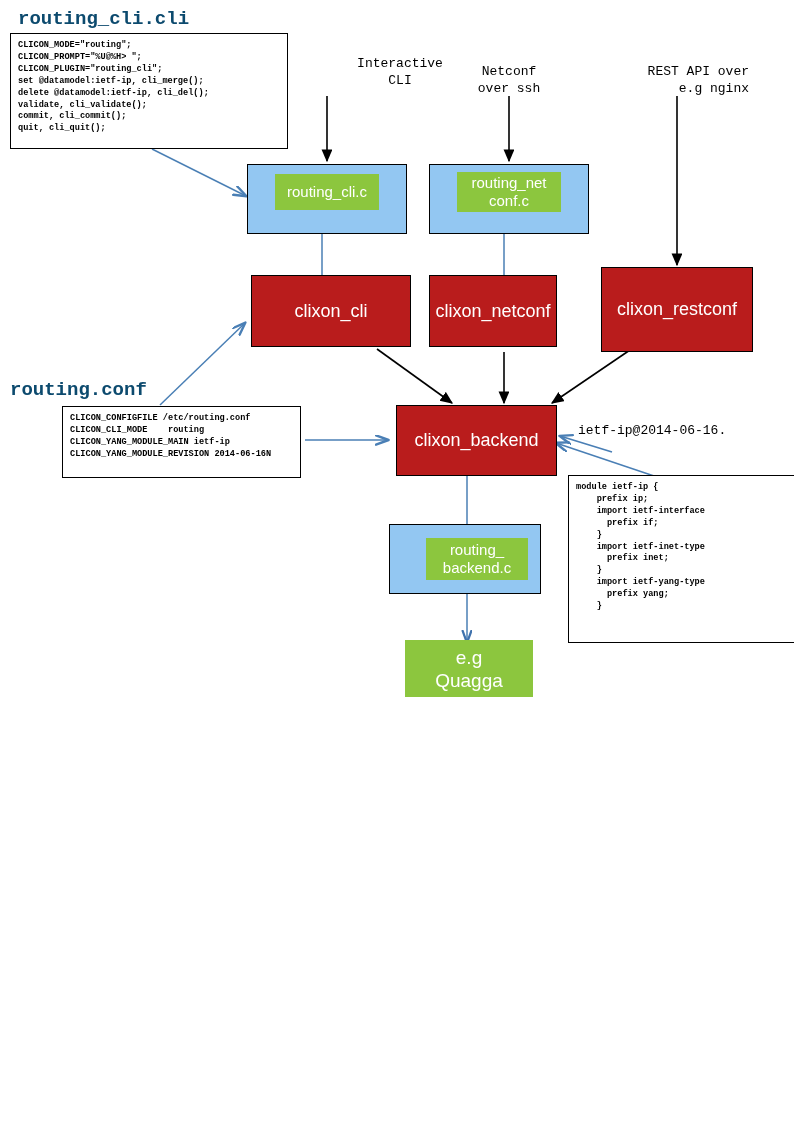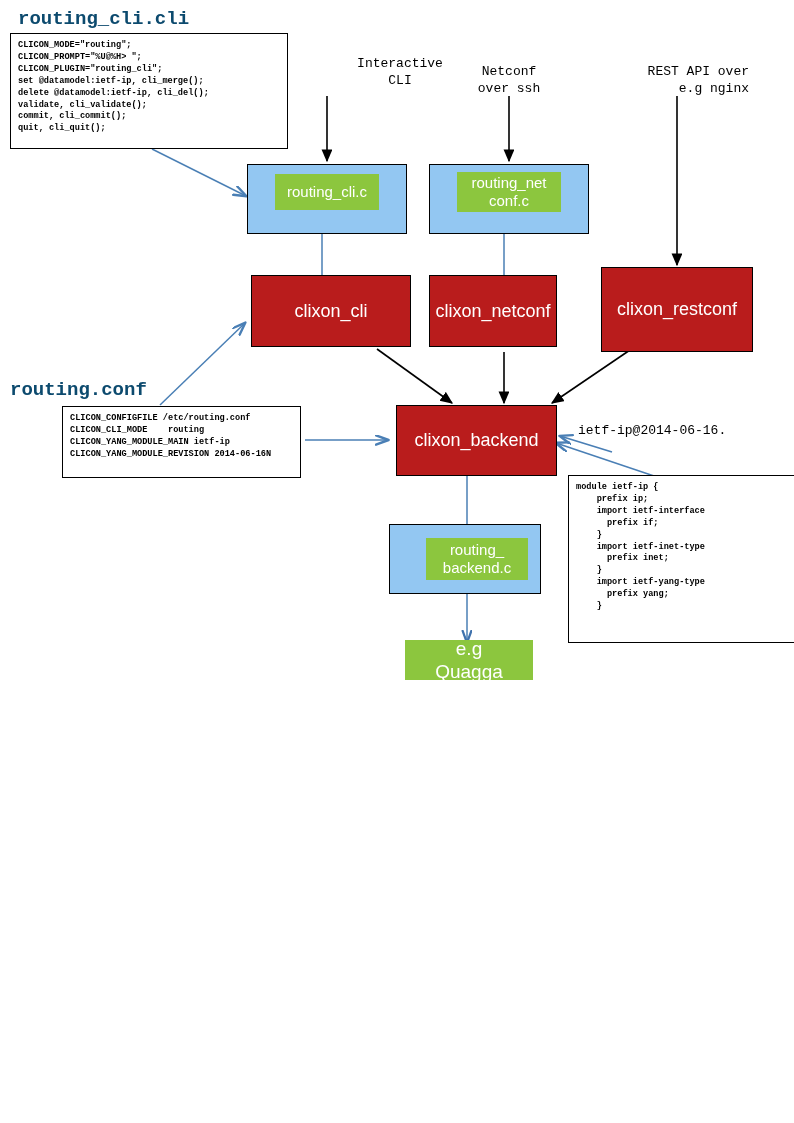--- a/index.html
+++ b/index.html
@@ -138,16 +138,16 @@
 
   <div class="node node-dark" style="left:601px;top:267px;width:152px;height:85px;">clixon_restconf</div>
 
   <div class="node node-dark" style="left:389px;top:405px;width:161px;height:71px;margin-left:7px;">clixon_backend</div>
 
   <div class="node node-light" style="left:389px;top:524px;width:152px;height:70px;">
     <div class="node node-green" style="position:relative;left:0;top:0px;width:102px;height:42px;white-space:pre;margin-left:24px;">routing_
 backend.c</div>
   </div>
 
-  <div class="node node-green-plain" style="left:405px;top:640px;width:128px;height:40px;white-space:pre;">e.g
+  <div class="node node-green-plain" style="left:405px;top:640px;width:128px;height:57px;white-space:pre;">e.g
 Quagga</div>
 
 </div>
 
 </body></html>

